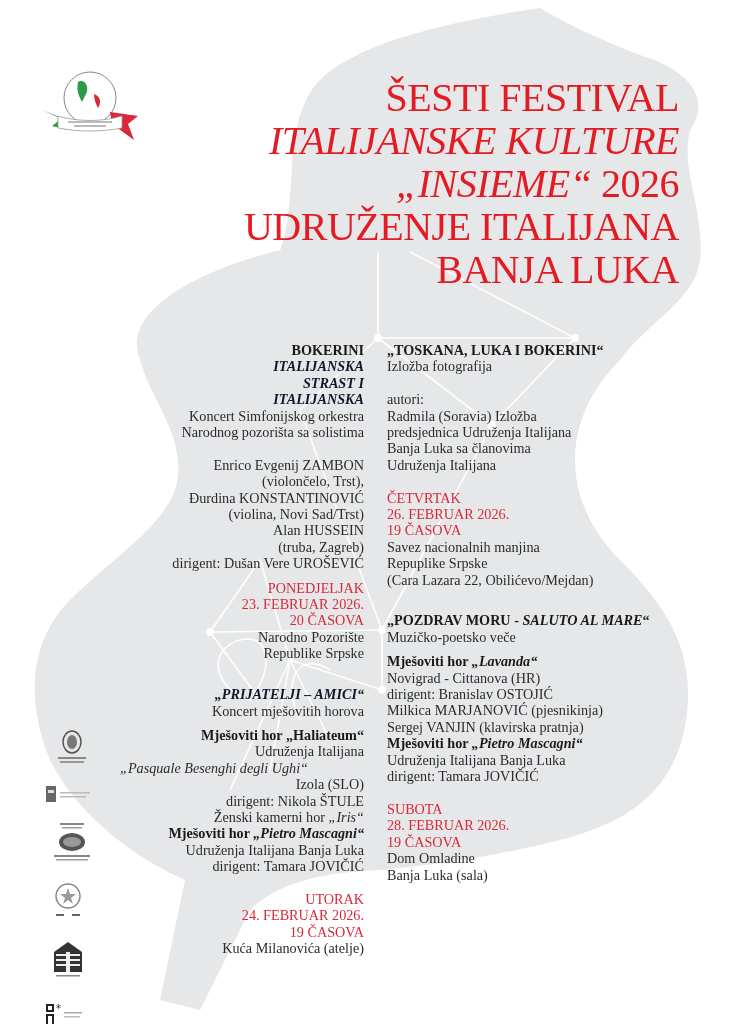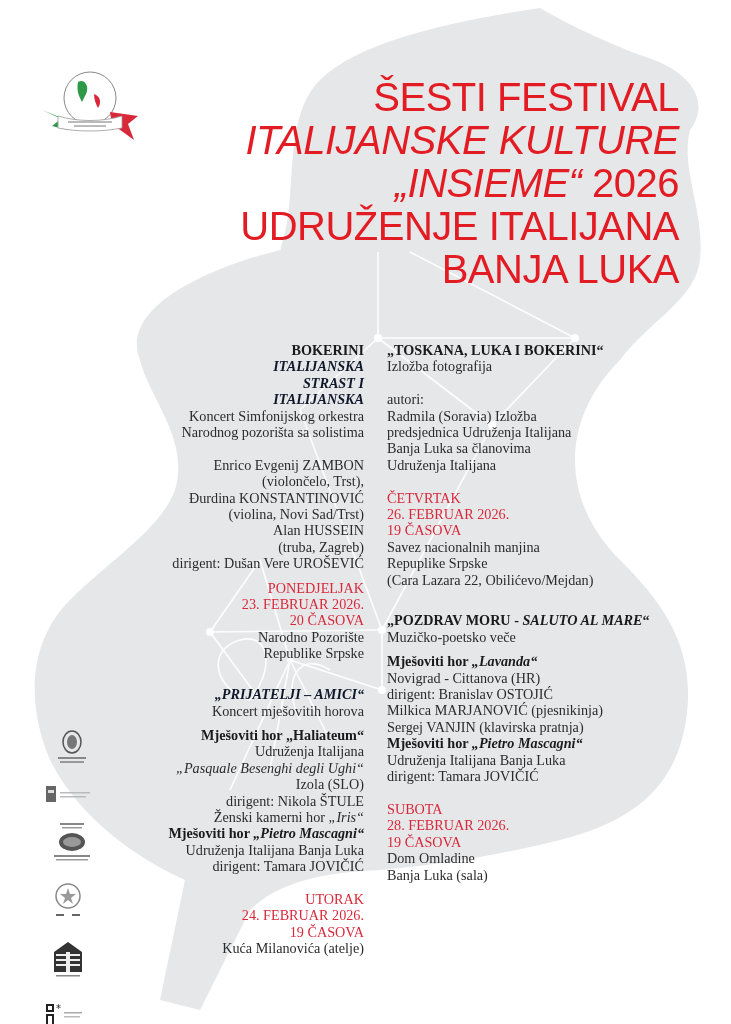--- a/index.html
+++ b/index.html
@@ -9,34 +9,34 @@
       font-family: "DejaVu Serif", "Liberation Serif", serif;
       color: #2a2a2a;
     }
     .bg-svg { position: absolute; left: 0; top: 0; width: 731px; height: 1024px; z-index: 0; }
 
     .logo { position: absolute; left: 38px; top: 68px; width: 104px; height: 80px; z-index: 2; }
 
     .title {
       position: absolute; right: 52px; top: 76px; z-index: 2;
       text-align: right; color: #e31b23;
-      font-family: Liberation Sans, sans-serif;
+      font-family: Liberation Serif, serif;
       font-size: 40px; line-height: 43px; letter-spacing: -0.5px;
     }
     .title div { white-space: nowrap; }
     .title .it { font-style: italic; }
 
     .col { position: absolute; z-index: 2; font-family: "Liberation Serif", "DejaVu Serif", serif;
            font-size: 14.2px; line-height: 16.4px; color: #2b2b2b; }
     .col.left { right: 367px; top: 342px; text-align: right; width: 300px; }
     .col.right { left: 387px; top: 342px; text-align: left; width: 330px; }
     .col div { white-space: nowrap; }
     .b { font-weight: bold; color: #1a1a1a; }
     .bi { font-weight: bold; font-style: italic; color: #0f172a; }
-    .i { font-style: italic; }
+    .i { font-style: italic; text-align: center; }
     .red { color: #d9283a; }
     .gap { height: 16.4px; }
     .gap-s { height: 8px; }
 
     .sponsors { position: absolute; left: 42px; top: 730px; width: 70px; z-index: 2; }
     .sponsor { display: block; margin-bottom: 18px; }
   </style>
 </head>
 <body>
 

